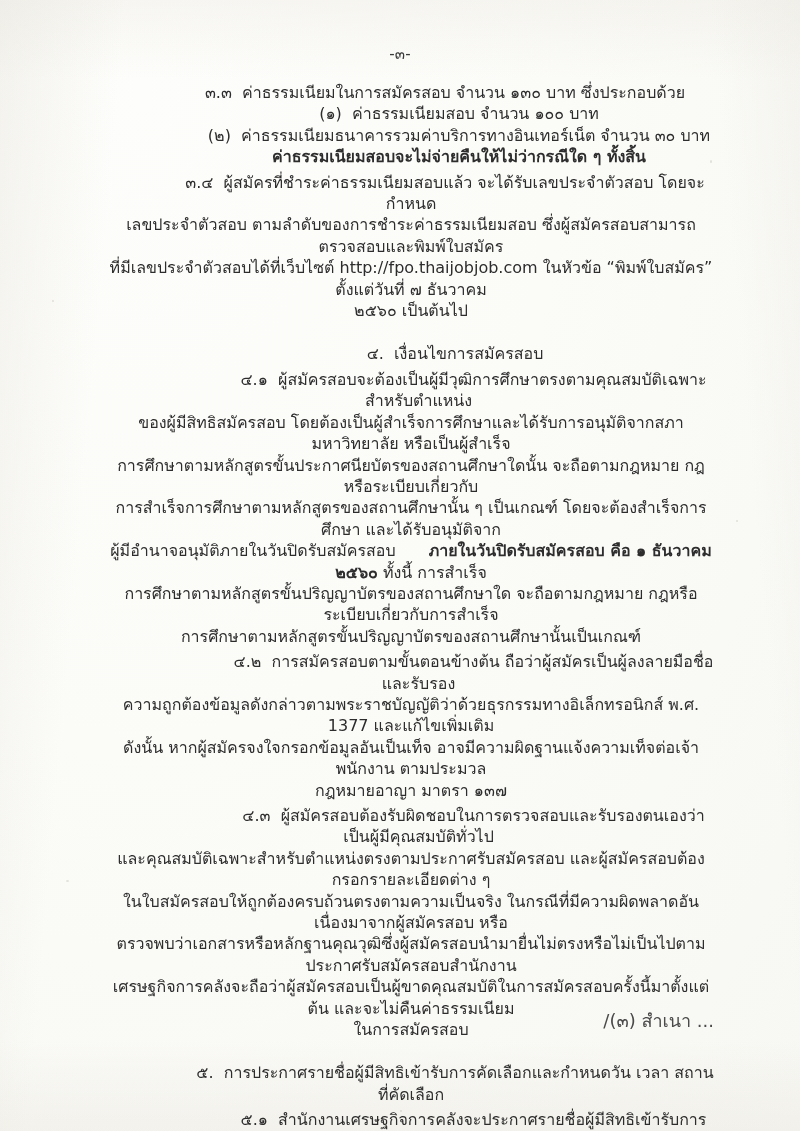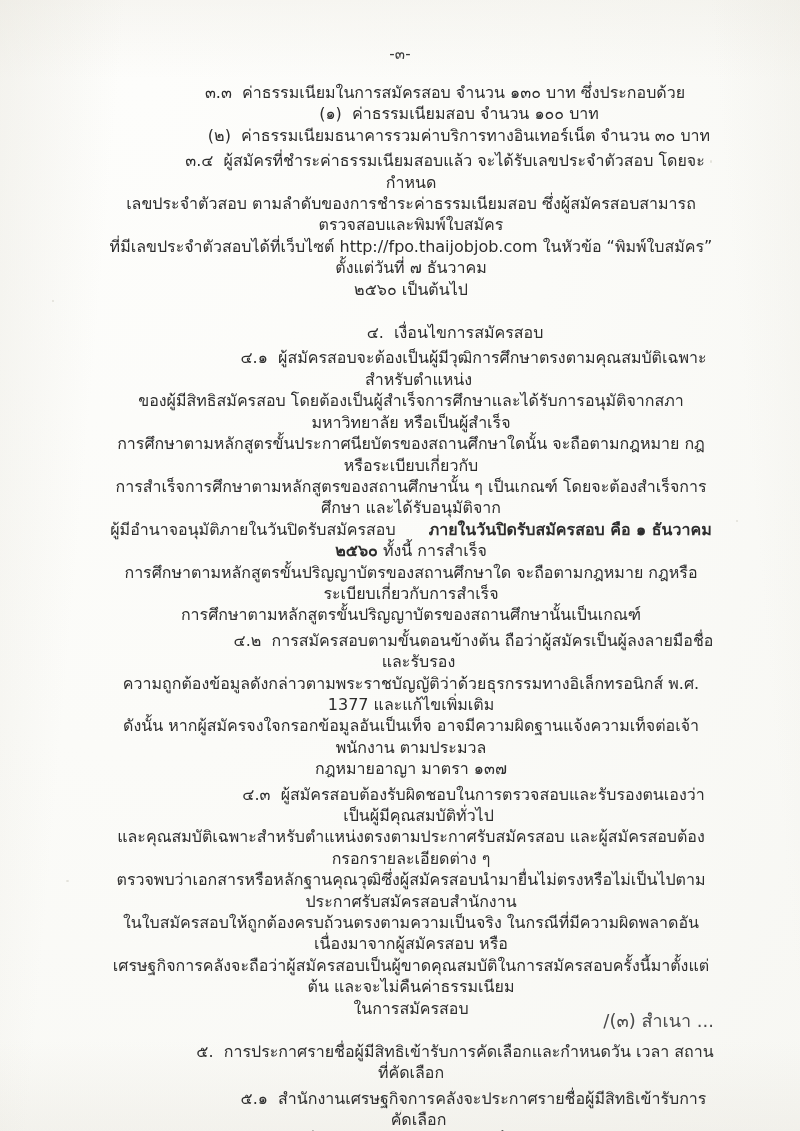--- a/index.html
+++ b/index.html
@@ -118,20 +118,21 @@
 
   <div class="content">
 
     <div class="page-number">-๓-</div>
 
     <div class="body-area" id="body-area">
         <div>
           <div class="p ind-1">๓.๓  ค่าธรรมเนียมในการสมัครสอบ จำนวน ๑๓๐ บาท ซึ่งประกอบด้วย</div>
           <div class="p ind-2">(๑)  ค่าธรรมเนียมสอบ จำนวน ๑๐๐ บาท</div>
           <div class="p ind-2">(๒)  ค่าธรรมเนียมธนาคารรวมค่าบริการทางอินเทอร์เน็ต จำนวน ๓๐ บาท</div>
+          <div class="p ind-2 bold">ค่าธรรมเนียมสอบจะไม่จ่ายคืนให้ไม่ว่ากรณีใด ๆ ทั้งสิ้น</div>
         </div>
         <div class="gap-sm"></div>
         <div>
           <div class="p ind-1">๓.๔  ผู้สมัครที่ชำระค่าธรรมเนียมสอบแล้ว จะได้รับเลขประจำตัวสอบ โดยจะกำหนด</div>
           <div class="p">เลขประจำตัวสอบ ตามลำดับของการชำระค่าธรรมเนียมสอบ ซึ่งผู้สมัครสอบสามารถตรวจสอบและพิมพ์ใบสมัคร</div>
           <div class="p">ที่มีเลขประจำตัวสอบได้ที่เว็บไซต์ http://fpo.thaijobjob.com ในหัวข้อ “พิมพ์ใบสมัคร” ตั้งแต่วันที่ ๗ ธันวาคม</div>
           <div class="p">๒๕๖๐ เป็นต้นไป</div>
         </div>
         <div class="gap-lg"></div>
         <div>
@@ -151,22 +152,22 @@
         <div>
           <div class="p ind-3">๔.๒  การสมัครสอบตามขั้นตอนข้างต้น ถือว่าผู้สมัครเป็นผู้ลงลายมือชื่อ และรับรอง</div>
           <div class="p">ความถูกต้องข้อมูลดังกล่าวตามพระราชบัญญัติว่าด้วยธุรกรรมทางอิเล็กทรอนิกส์ พ.ศ. 1377 และแก้ไขเพิ่มเติม</div>
           <div class="p">ดังนั้น หากผู้สมัครจงใจกรอกข้อมูลอันเป็นเท็จ อาจมีความผิดฐานแจ้งความเท็จต่อเจ้าพนักงาน ตามประมวล</div>
           <div class="p">กฎหมายอาญา มาตรา ๑๓๗</div>
         </div>
         <div class="gap-sm"></div>
         <div>
           <div class="p ind-3">๔.๓  ผู้สมัครสอบต้องรับผิดชอบในการตรวจสอบและรับรองตนเองว่า เป็นผู้มีคุณสมบัติทั่วไป</div>
           <div class="p">และคุณสมบัติเฉพาะสำหรับตำแหน่งตรงตามประกาศรับสมัครสอบ และผู้สมัครสอบต้องกรอกรายละเอียดต่าง ๆ</div>
+          <div class="p">ในใบสมัครสอบให้ถูกต้องครบถ้วนตรงตามความเป็นจริง ในกรณีที่มีความผิดพลาดอันเนื่องมาจากผู้สมัครสอบ หรือ</div>
           <div class="p">ตรวจพบว่าเอกสารหรือหลักฐานคุณวุฒิซึ่งผู้สมัครสอบนำมายื่นไม่ตรงหรือไม่เป็นไปตามประกาศรับสมัครสอบสำนักงาน</div>
-          <div class="p">ในใบสมัครสอบให้ถูกต้องครบถ้วนตรงตามความเป็นจริง ในกรณีที่มีความผิดพลาดอันเนื่องมาจากผู้สมัครสอบ หรือ</div>
           <div class="p">เศรษฐกิจการคลังจะถือว่าผู้สมัครสอบเป็นผู้ขาดคุณสมบัติในการสมัครสอบครั้งนี้มาตั้งแต่ต้น และจะไม่คืนค่าธรรมเนียม</div>
           <div class="p">ในการสมัครสอบ</div>
         </div>
         <div class="gap-lg"></div>
         <div>
           <div class="p ind-hdr">๕.  การประกาศรายชื่อผู้มีสิทธิเข้ารับการคัดเลือกและกำหนดวัน เวลา สถานที่คัดเลือก</div>
         </div>
         <div class="gap-sm"></div>
         <div>
           <div class="p ind-3">๕.๑  สำนักงานเศรษฐกิจการคลังจะประกาศรายชื่อผู้มีสิทธิเข้ารับการคัดเลือก</div>

